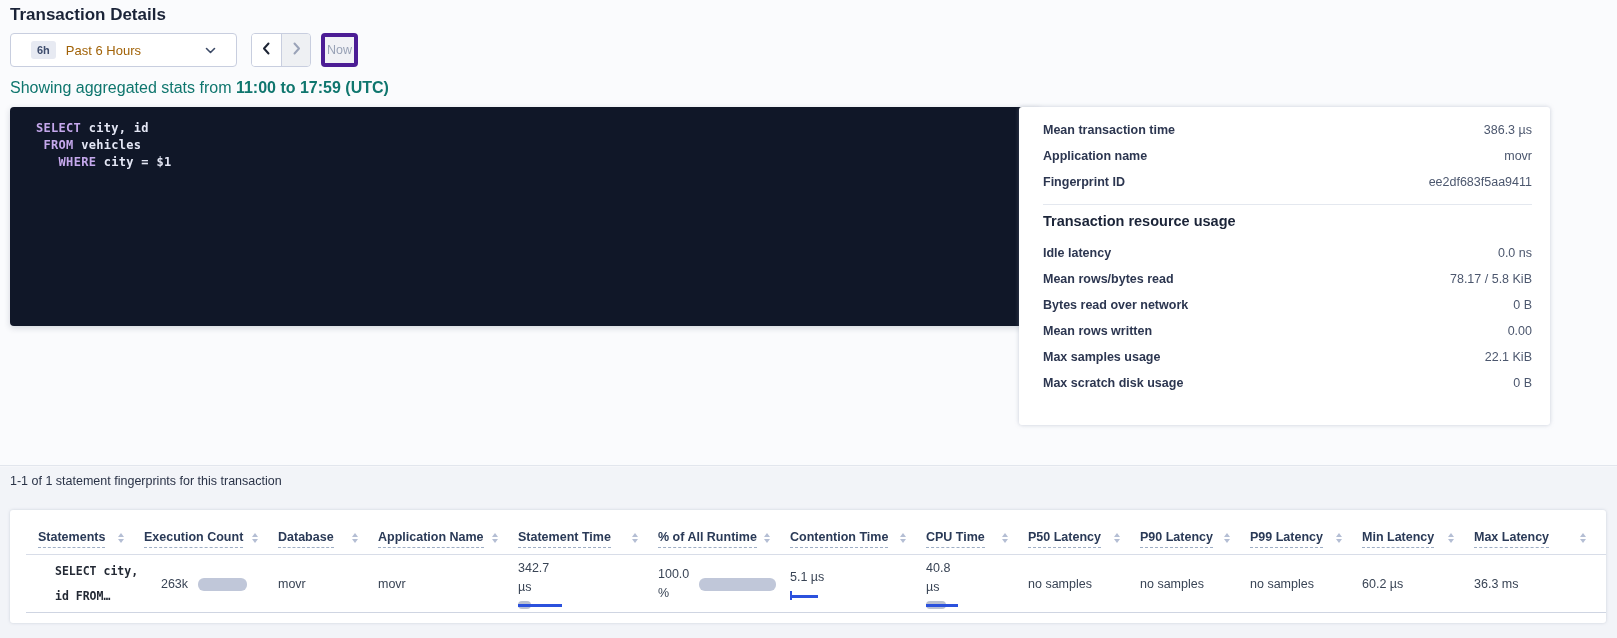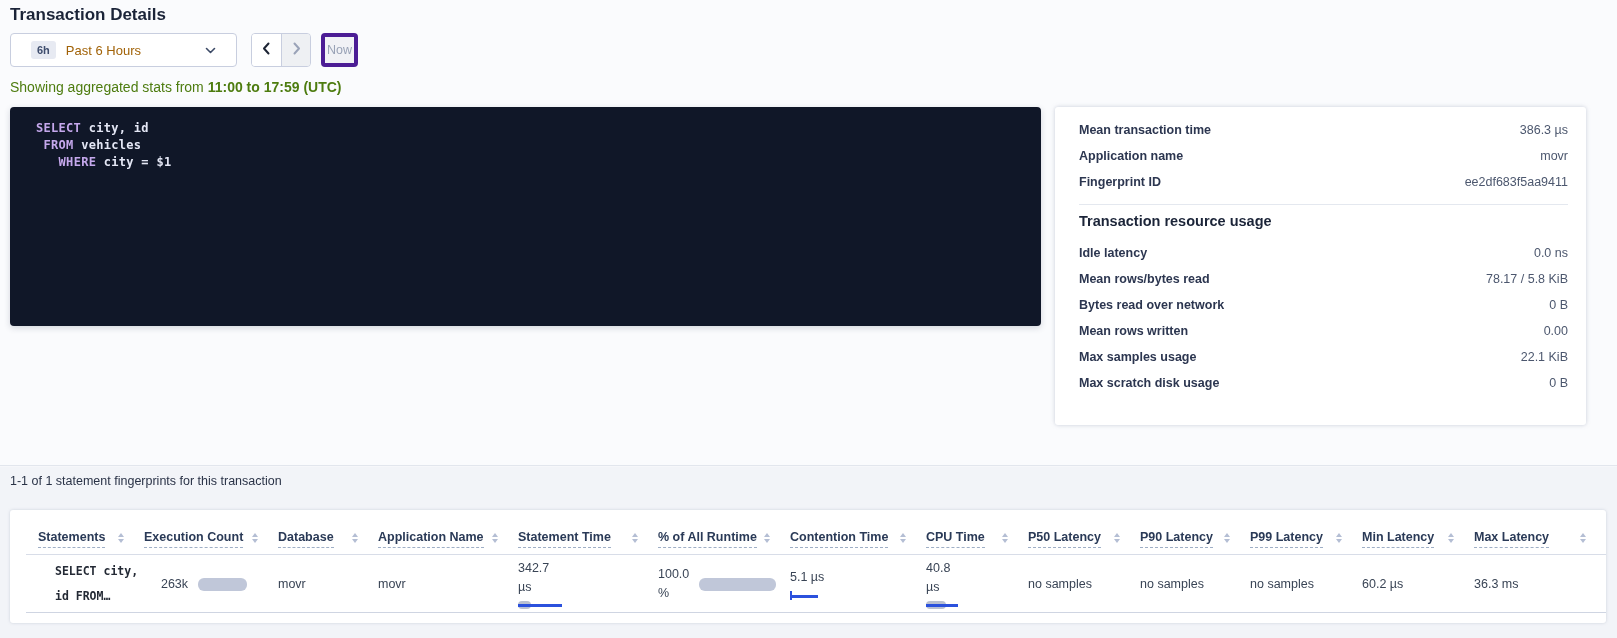--- a/index.html
+++ b/index.html
@@ -18,28 +18,28 @@
   .time-label { font-size:13px; color:#a16207; }
   .dd-chevron { margin-left:auto; display:flex; }
 
   .arrow-group { margin-left:14px; display:flex; border:1px solid #c8cedf; border-radius:4px; overflow:hidden; }
   .arrow-btn { width:29px; display:flex; align-items:center; justify-content:center; background:#fff; border:none; cursor:pointer; }
   .arrow-btn + .arrow-btn { border-left:1px solid #c8cedf; }
   .arrow-btn.disabled { background:#eef0f3; cursor:default; }
 
   .now-btn { margin-left:10px; width:37px; border:4px solid #4c1d95; border-radius:4px; background:#f1f2f6; color:#98a2b6; font-size:12.5px; display:flex; align-items:center; justify-content:center; cursor:default; }
 
-  .stats-caption { position:absolute; left:10px; top:79px; font-size:14px; color:#4d7c0f; }
+  .stats-caption { position:absolute; left:10px; top:79px; font-size:16px; color:#0f766e; }
   .stats-caption b { font-weight:700; }
 
   .sql-box { position:absolute; left:10px; top:107px; width:1031px; height:219px; background:#101728; border-radius:4px; padding:13px 16px 0 26px; box-shadow:0 2px 6px rgba(40,50,80,.18); }
   .sql-line { font-family:"DejaVu Sans Mono", monospace; font-size:12px; font-weight:700; line-height:17px; color:#e4e7f5; white-space:pre; letter-spacing:.3px; }
   .sql-kw { color:#c5a8ec; }
 
-  .summary-panel { position:absolute; left:1055px; top:107px; width:531px; height:318px; background:#fff; border-radius:3px; box-shadow:0 0 4px rgba(130,140,165,.4); padding:10px 18px 0 24px; }
+  .summary-panel { position:absolute; left:1019px; top:107px; width:531px; height:318px; background:#fff; border-radius:3px; box-shadow:0 0 4px rgba(130,140,165,.4); padding:10px 18px 0 24px; }
   .s-row { height:26px; display:flex; justify-content:space-between; align-items:center; }
   .s-label { font-size:12.5px; font-weight:600; color:#2c3650; }
   .s-value { font-size:12.5px; color:#4c576e; }
   .p-divider { border-top:1px solid #e4e8ef; margin:9px 0 7px; }
   .resource-heading { font-size:14.5px; font-weight:700; color:#1b2438; margin:8px 0 11px; }
 
   .stmt-caption { position:absolute; left:10px; top:474px; font-size:12.5px; color:#2a3347; }
 
   .table-card { position:absolute; left:10px; top:510px; width:1596px; height:113px; background:#fff; border-radius:3px; box-shadow:0 0 3px rgba(130,140,165,.35); }
   .t-row { display:grid; grid-template-columns:134px 134px 100px 140px 140px 132px 136px 102px 112px 110px 112px 112px minmax(0,1fr); position:relative; }

